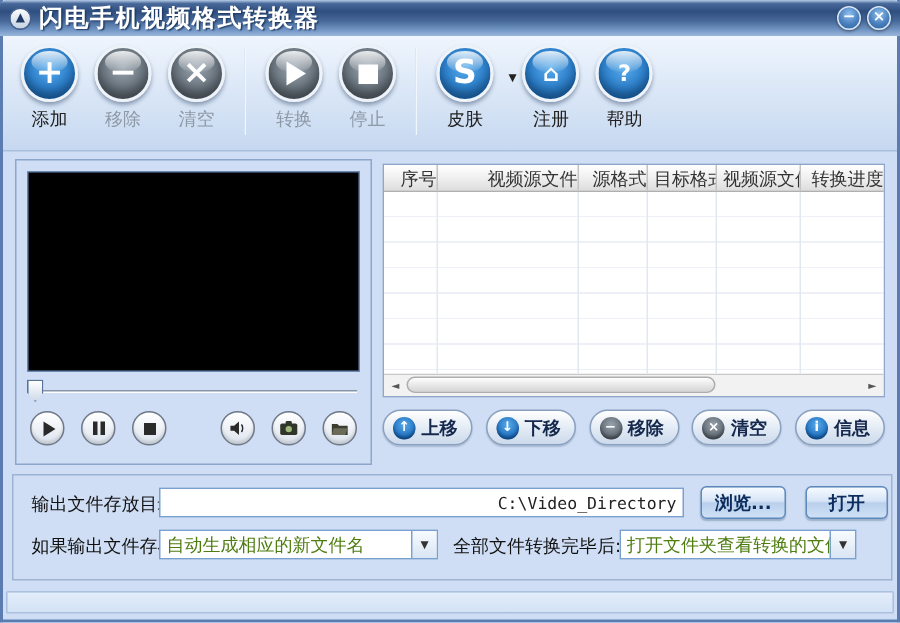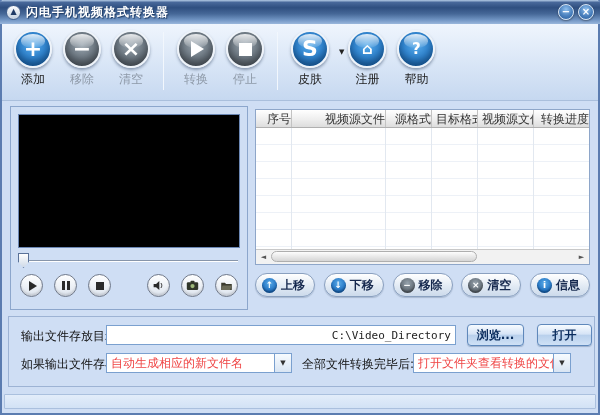--- a/index.html
+++ b/index.html
@@ -22,21 +22,21 @@
   }
   .app-icon {
     width:15px; height:15px; border-radius:50%;
     background:linear-gradient(180deg,#fdfdfd,#c4d1e1);
     border:1px solid #45628f;
     display:flex; align-items:center; justify-content:center;
     margin-right:5px; flex:0 0 auto;
   }
   .app-icon-glyph { font-size:8px; line-height:1; color:#1f3a66; font-weight:bold; }
   .title {
-    color:#ffffff; font-size:12px; font-weight:bold;
+    color:#ffffff; font-size:16px; font-weight:bold;
     text-shadow:1px 1px 1px #1d3a63; letter-spacing:1px;
   }
   .win-controls { margin-left:auto; display:flex; gap:4px; }
   .win-btn {
     width:16px; height:16px; border-radius:50%;
     background:radial-gradient(circle at 50% 32%,#8fc0ef 0%,#4a80bd 55%,#2b5f9e 100%);
     border:1px solid #d9e6f4;
     box-shadow:0 1px 2px rgba(0,0,0,.4);
     display:flex; align-items:center; justify-content:center;
     color:#fff; font-size:10px; font-weight:bold; line-height:1; cursor:default;
@@ -174,21 +174,21 @@
     color:#0b2d5e; font-size:12px; font-weight:bold;
     display:flex; align-items:center; justify-content:center; cursor:pointer;
     box-shadow:0 1px 1px rgba(40,70,110,.3);
   }
   .btn-browse { position:absolute; left:458px; top:7px; width:57px; }
   .btn-open   { position:absolute; left:528px; top:7px; width:55px; }
   .combo {
     position:absolute; height:20px; border:1px solid #7aa0cf; background:#fff;
     display:flex; align-items:center; cursor:pointer;
   }
-  .combo-text { flex:1; font-size:12px; color:#ef4444; padding:15px 4px; white-space:nowrap; overflow:hidden; }
+  .combo-text { flex:1; font-size:12px; color:#4d7c0f; padding:15px 4px; white-space:nowrap; overflow:hidden; }
   .combo-arrow {
     width:17px; height:100%; border-left:1px solid #7aa0cf;
     background:linear-gradient(180deg,#f7fbff,#d9e5f3);
     display:flex; align-items:center; justify-content:center;
     font-size:7px; color:#333; flex:0 0 auto;
   }
   .combo1 { left:97px; top:36px; width:186px; }
   .lbl1 { left:12px; top:11px; }
   .lbl2 { left:12px; top:39px; }
   .lbl3 { left:293px; top:39px; }

